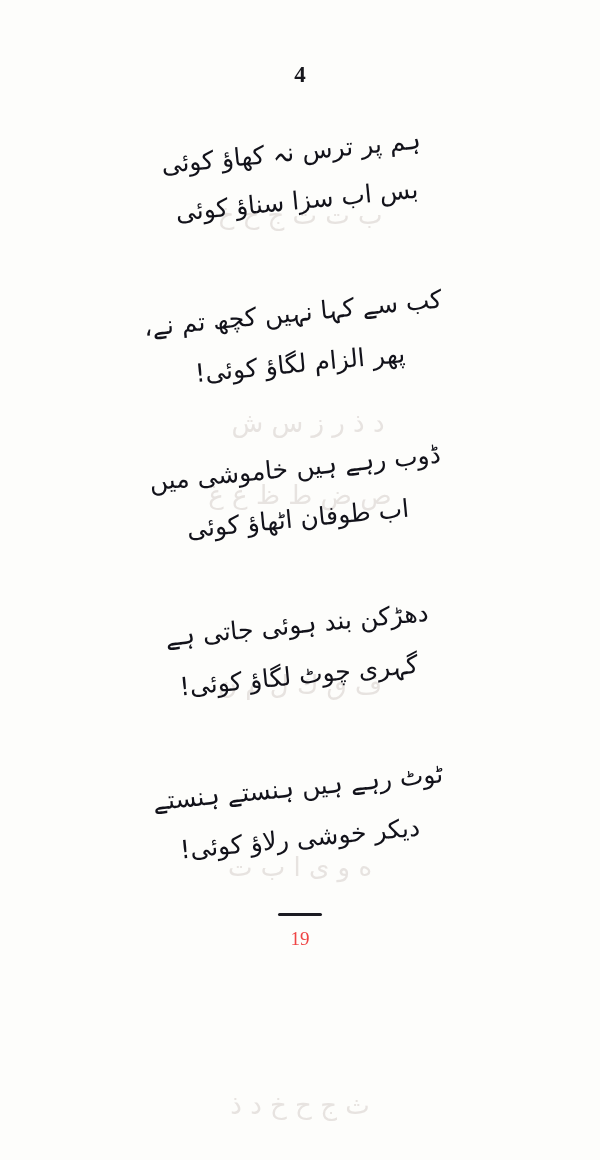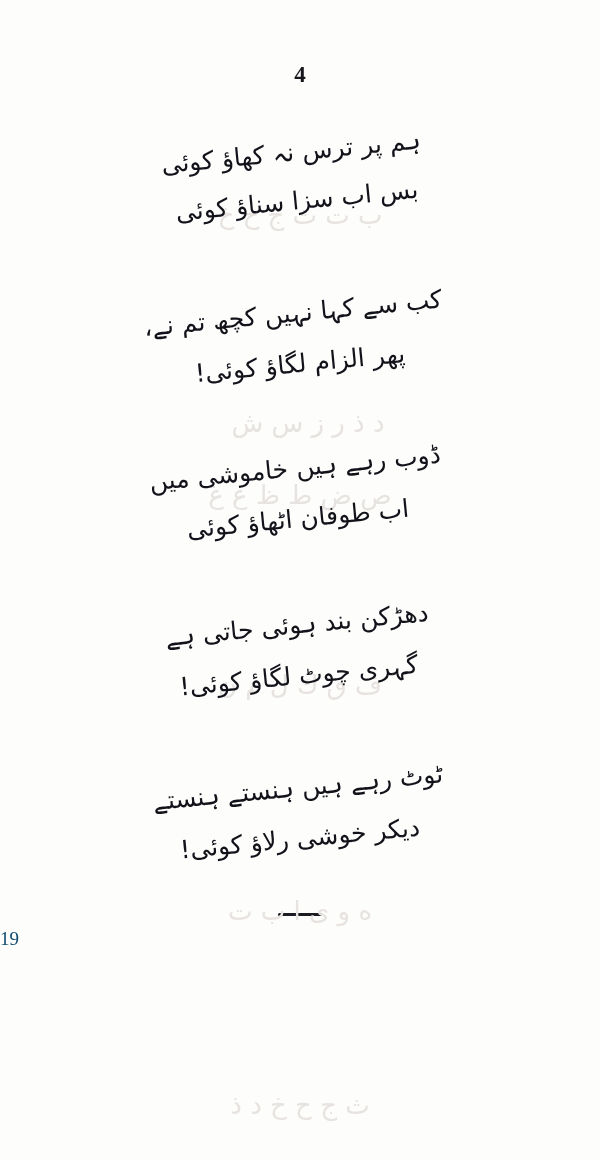--- a/index.html
+++ b/index.html
@@ -32,21 +32,21 @@
     letter-spacing: 26px;
     direction: rtl;
     pointer-events: none;
     user-select: none;
     font-family: "DejaVu Sans", sans-serif;
   }
   .bleed.b1 { top: 200px; }
   .bleed.b2 { top: 408px; padding-left: 16px; }
   .bleed.b3 { top: 480px; }
   .bleed.b4 { top: 670px; }
-  .bleed.b5 { top: 896px; }
+  .bleed.b5 { top: 852px; }
   .bleed.b6 { top: 1050px; margin-top: 40px; }
 
   .poem-number {
     position: relative;
     text-align: center;
     font-size: 23px;
     font-weight: bold;
     color: #17171d;
     padding-top: 62px;
     font-family: "Liberation Serif", serif;
@@ -94,22 +94,23 @@
   .s5 .l2 { padding-right: 0px; margin-top: 10px; letter-spacing: 2px; }
 
   .footer-rule {
     width: 44px;
     height: 3px;
     background: #1b1b22;
     margin: 18px auto 0 auto;
     border-radius: 2px;
   }
   .page-number {
+    text-align: center;
     font-size: 19px;
-    color: #0c4a6e;
+    color: #ef4444;
     margin-top: 12px;
     font-family: "Liberation Serif", serif;
   }
 </style>
 </head>
 <body>
 
 <div class="page">
 
   <div class="bleed b1">ﺏ ﺕ ﺙ ﺝ ﺡ ﺥ</div>

